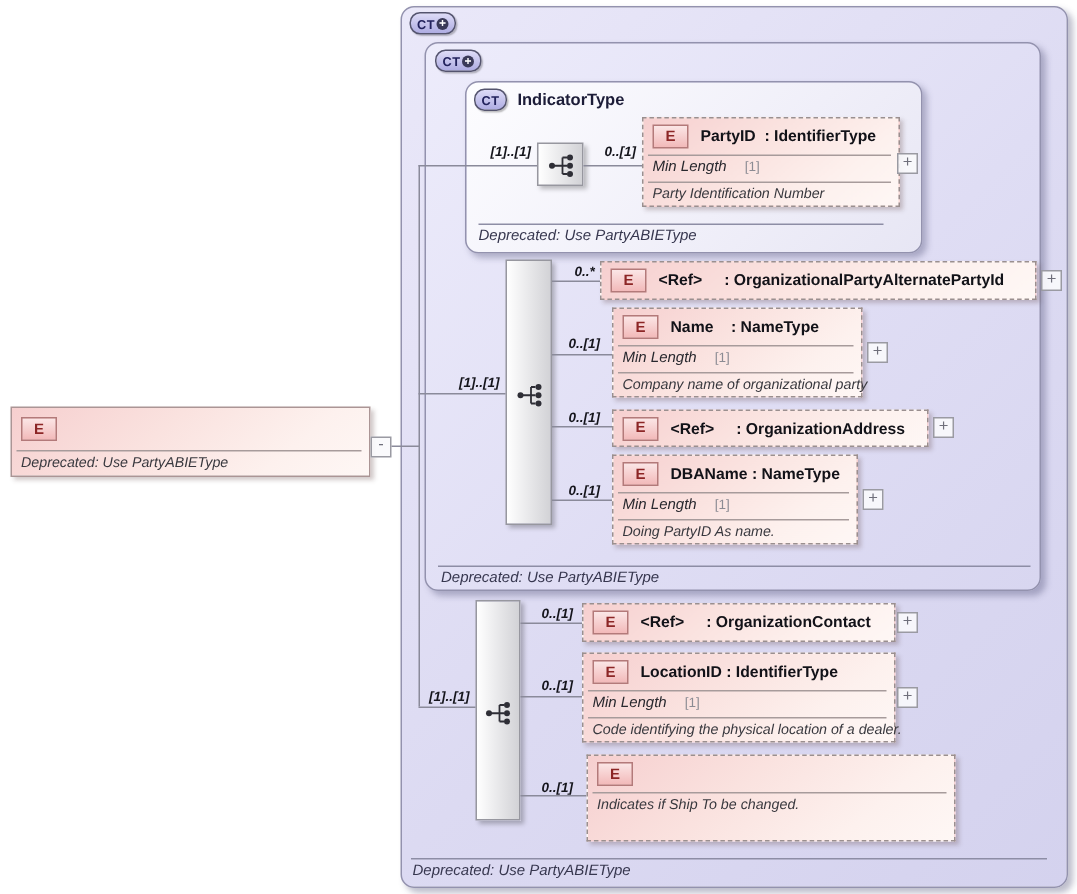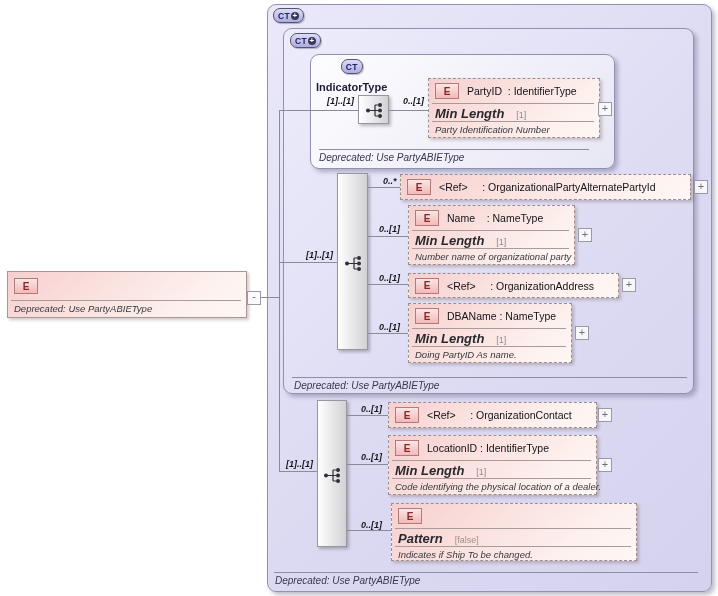--- a/index.html
+++ b/index.html
@@ -5,45 +5,45 @@
   html,body{margin:0;padding:0;background:#fff;}
   #canvas{position:relative;width:718px;height:596px;background:#fff;overflow:hidden;
           font-family:"Liberation Sans",sans-serif;}
 
   
   .ct{position:absolute;border:1px solid #9392ae;border-radius:9px;
       box-shadow:3px 3px 4px rgba(70,70,110,.35);}
   .ct.outer{background:linear-gradient(135deg,#eae8f9 0%,#dcdaf2 55%,#d4d2ee 100%);}
   .ct.mid{background:linear-gradient(135deg,#edecfb 0%,#dfddf4 60%,#d8d6f0 100%);}
   .ct.inner{background:linear-gradient(135deg,#fdfdff 0%,#f0eff9 60%,#e7e6f4 100%);}
-  .ct-header{position:absolute;display:flex;align-items:center;gap:7px;flex-direction:column;}
+  .ct-header{position:absolute;display:flex;align-items:center;gap:7px;}
   .ct-badge{height:13px;padding:0 4px;border:1px solid #54546e;border-radius:7px;
             background:linear-gradient(#dedcf7,#aeace2);display:inline-flex;align-items:center;
             gap:1px;box-shadow:1px 1px 1px rgba(0,0,0,.25);}
   .ct-txt{font-size:8.5px;font-weight:bold;color:#22225c;letter-spacing:.3px;}
   .ct-plus{width:8px;height:8px;border-radius:50%;background:#3a3a58;color:#fff;font-size:8px;
            line-height:8px;text-align:center;font-weight:bold;}
   .ct-title{font-size:11px;font-weight:bold;color:#1c1c38;white-space:pre;}
   .dep-sep{position:absolute;height:1px;background:#8d8da5;}
   .dep-text{position:absolute;font-size:10px;font-style:italic;color:#37374f;white-space:pre;}
 
   
   .ebox{position:absolute;border:1px dashed #9a8f8f;
         background:linear-gradient(140deg,#f6cfcf 0%,#fae2df 40%,#fdf1ee 75%,#fef7f5 100%);
         box-shadow:2px 2px 3px rgba(90,60,60,.28);box-sizing:border-box;}
   .ebox.solid{border:1px solid #ab9595;}
   .ebox-title{display:flex;align-items:center;gap:8px;padding:0 6px;height:24px;}
   .ebox.single .ebox-title{height:100%;}
   .e-badge{width:22px;height:14px;flex:0 0 auto;border:1px solid #b37a7a;
            background:linear-gradient(#fbe6e6,#f2b9b9);color:#8c2626;font-size:10px;
            font-weight:bold;display:flex;align-items:center;justify-content:center;}
-  .e-title{font-size:10.5px;font-weight:normal;color:#121218;white-space:pre;}
+  .e-title{font-size:10.5px;font-weight:bold;color:#121218;white-space:pre;}
   .erow{border-top:1px solid #a79b9b;margin:0 5px 0 3px;padding:2px 3px 0 3px;
         display:flex;gap:12px;align-items:baseline;height:15px;}
-  .facet-name{font-size:13px;font-style:italic;color:#28282e;font-weight:bold;}
+  .facet-name{font-size:10px;font-style:italic;color:#28282e;}
   .facet-val{font-size:9px;color:#8b8b93;}
   .facet-val.warm{color:#a38e86;}
   .anno{font-size:9.5px;font-style:italic;color:#38383e;white-space:pre;}
 
   
   .seqbox{position:absolute;border:1px solid #97979f;
           background:linear-gradient(to right,#ffffff,#d2d2d6);
           box-shadow:2px 2px 3px rgba(0,0,0,.25);box-sizing:border-box;}
   .seq-glyph{position:absolute;}
 
@@ -176,21 +176,21 @@
   <div class="ebox" style="left:408px;top:205px;width:167px;height:60px">
     <div class="ebox-title">
       <span class="e-badge">E</span>
       <span class="e-title">Name    : NameType</span>
     </div>
     <div class="erow">
       <span class="facet-name">Min Length</span>
       <span class="facet-val">[1]</span>
     </div>
     <div class="erow">
-      <span class="anno">Number name of organizational party</span>
+      <span class="anno">Company name of organizational party</span>
     </div>
   </div>
 
   <div class="ebox single" style="left:408px;top:273px;width:211px;height:25px">
     <div class="ebox-title">
       <span class="e-badge">E</span>
       <span class="e-title">&lt;Ref&gt;     : OrganizationAddress</span>
     </div>
   </div>
 
@@ -225,24 +225,20 @@
       <span class="facet-val">[1]</span>
     </div>
     <div class="erow">
       <span class="anno">Code identifying the physical location of a dealer.</span>
     </div>
   </div>
 
   <div class="ebox" style="left:391px;top:503px;width:246px;height:58px">
     <div class="ebox-title">
       <span class="e-badge">E</span>
-    </div>
-    <div class="erow">
-      <span class="facet-name">Pattern</span>
-      <span class="facet-val warm">[false]</span>
     </div>
     <div class="erow">
       <span class="anno">Indicates if Ship To be changed.</span>
     </div>
   </div>
 
   <div class="plus" style="left:598px;top:102px">+</div>
   <div class="plus" style="left:694px;top:180px">+</div>
   <div class="plus" style="left:578px;top:228px">+</div>
   <div class="plus" style="left:622px;top:278px">+</div>

